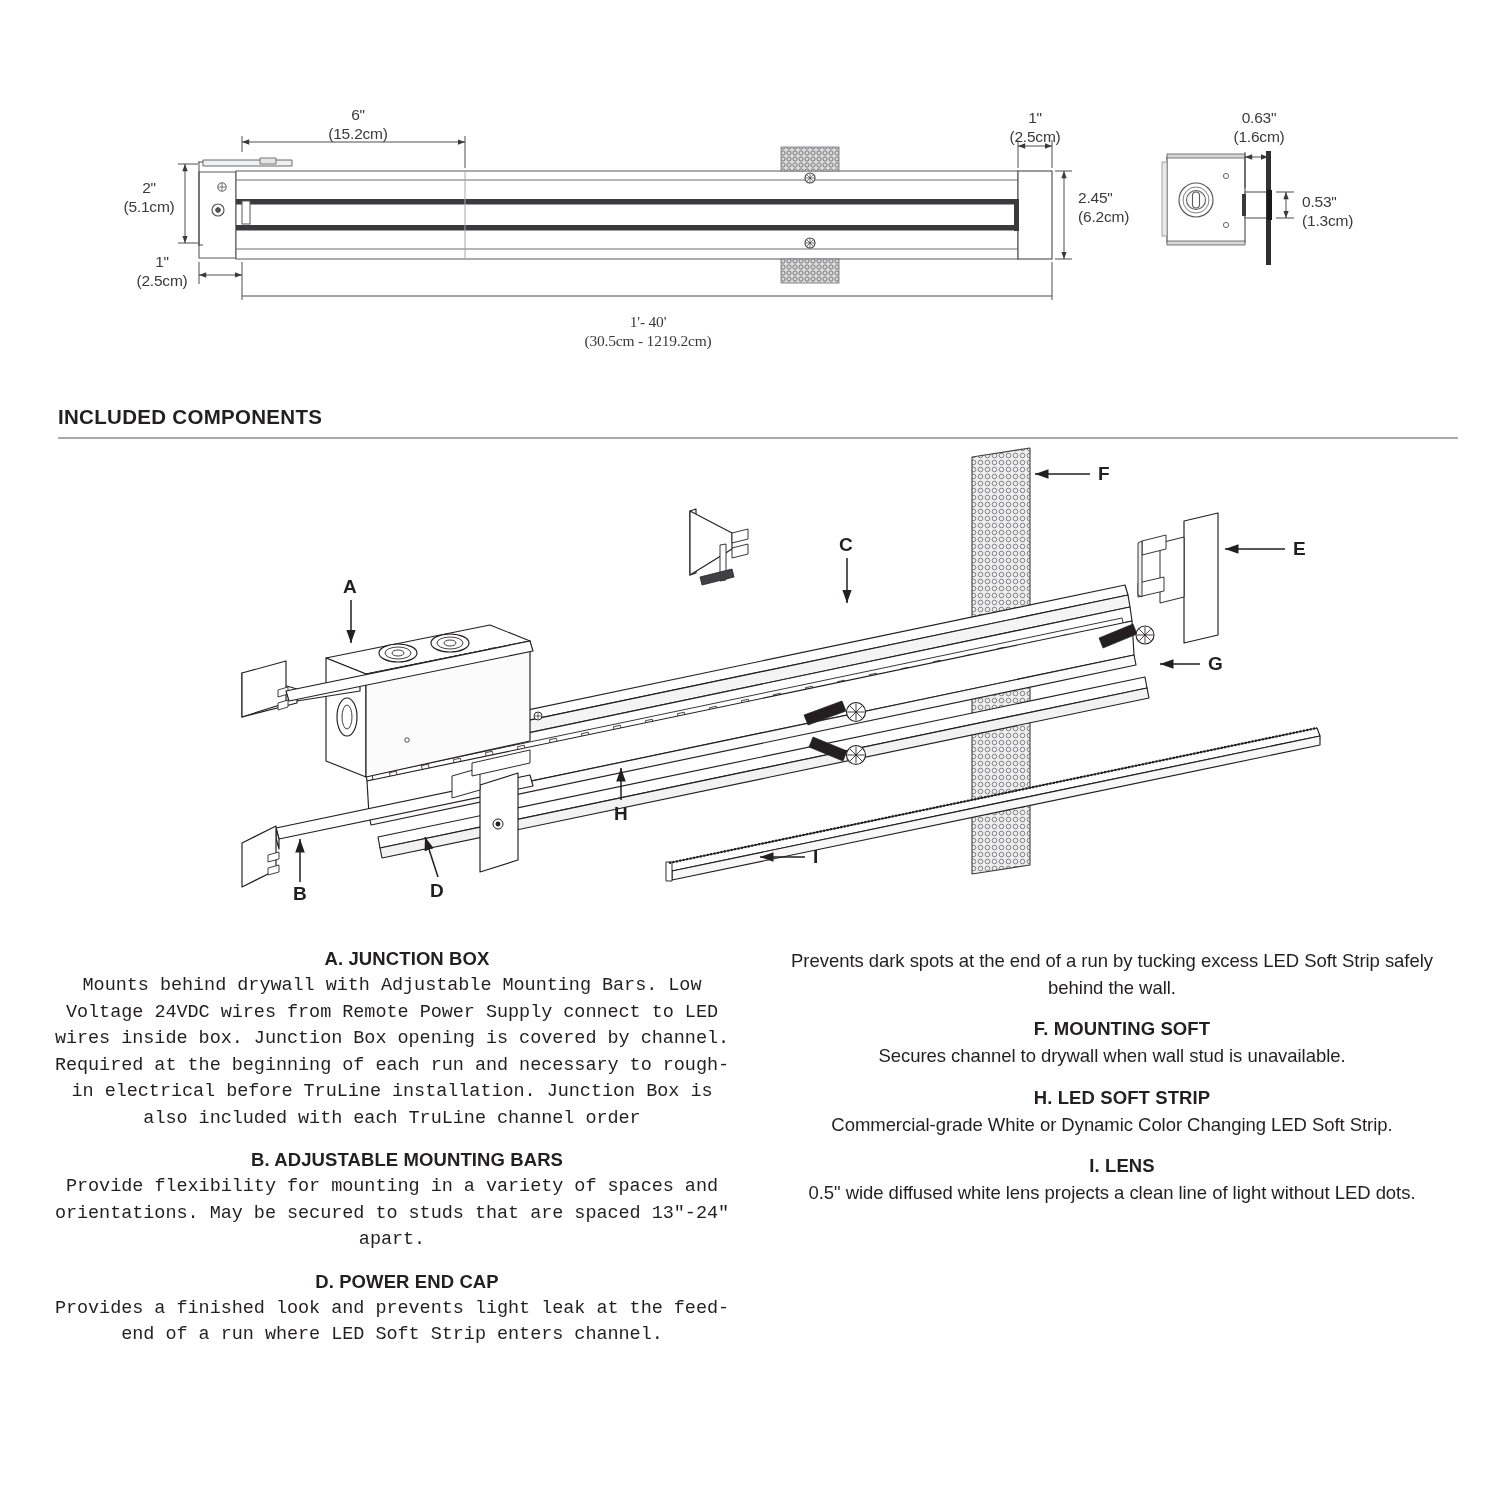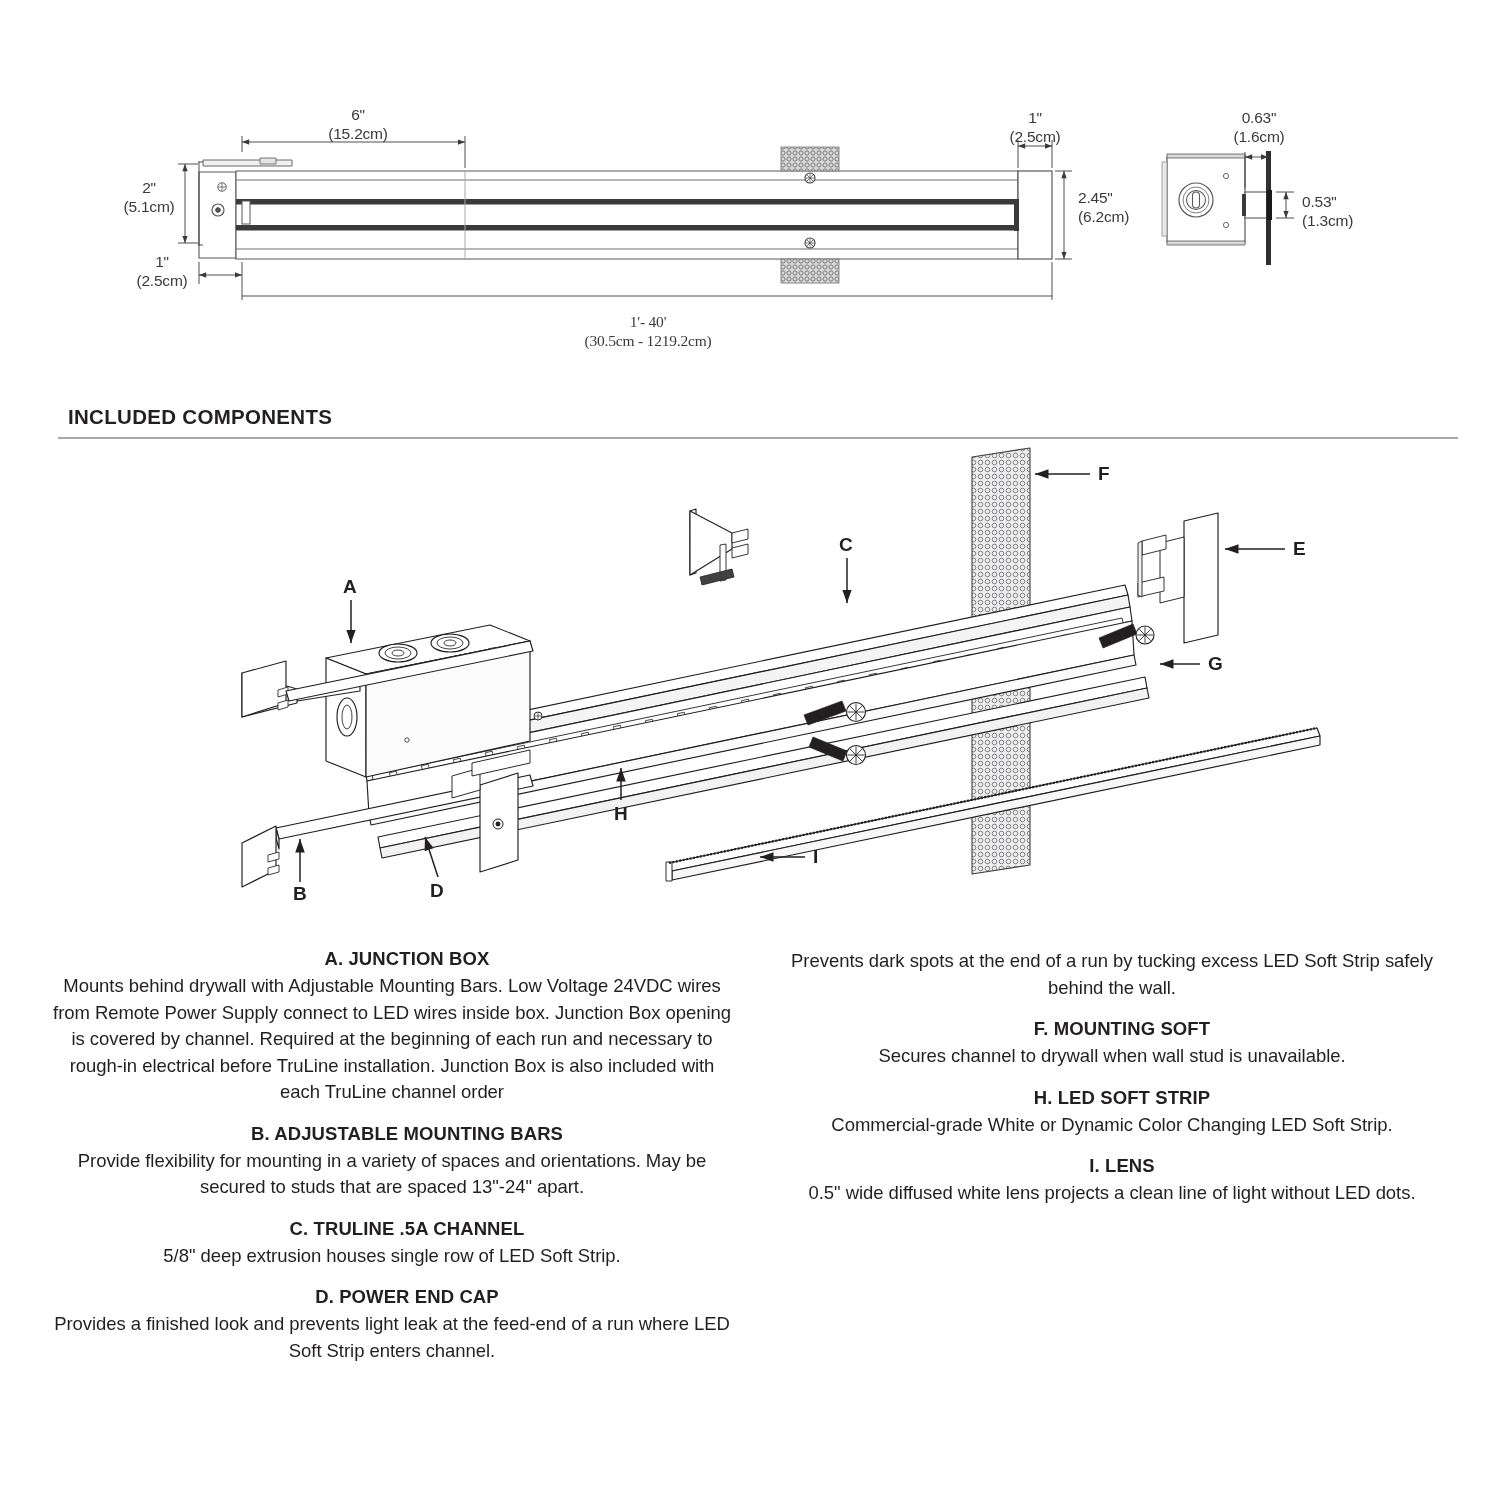--- a/index.html
+++ b/index.html
@@ -29,21 +29,21 @@
   
   #spec-drawing {
     position: absolute;
     left: 0; top: 0;
     width: 1500px; height: 390px;
   }
 
   
   #components-section-header {
     position: absolute;
-    left: 68px;
+    left: 58px;
     top: 405px;
     font-size: 20.5px;
     font-weight: bold;
     letter-spacing: 0.3px;
     color: #231f20;
   }
   #components-divider {
     position: absolute;
     left: 58px;
     top: 437px;
@@ -89,21 +89,21 @@
     margin: 0 0 3px 0;
     letter-spacing: 0.1px;
   }
   .desc-body {
     font-size: 18.5px;
     line-height: 26.5px;
     color: #231f20;
     margin: 0;
     letter-spacing: -0.05px;
   }
-  #desc-col-left .desc-body { max-width: 680px; }
+  #desc-col-left .desc-body { max-width: 680px; font-family: Liberation Mono, monospace; }
   #desc-col-right .desc-body { max-width: 690px; }
 </style>
 </head>
 <body>
 
 <div id="spec-drawing">
 
   <svg width="1500" height="390" viewBox="0 0 1500 390">
     <defs>
       <pattern id="meshPat" width="6" height="6" patternUnits="userSpaceOnUse">
@@ -452,24 +452,20 @@
   <div class="desc-col" id="desc-col-left">
     <div class="desc-entry">
       <p class="desc-title">A. JUNCTION BOX</p>
       <p class="desc-body">Mounts behind drywall with Adjustable Mounting Bars. Low Voltage 24VDC wires from Remote Power Supply connect to LED wires inside box. Junction Box opening is covered by channel. Required at the beginning of each run and necessary to rough-in electrical before TruLine installation. Junction Box is also included with each TruLine channel order</p>
     </div>
     <div class="desc-entry">
       <p class="desc-title">B. ADJUSTABLE MOUNTING BARS</p>
       <p class="desc-body">Provide flexibility for mounting in a variety of spaces and orientations. May be secured to studs that are spaced 13"-24" apart.</p>
     </div>
     <div class="desc-entry">
-      <p class="desc-title">C. TRULINE .5A CHANNEL</p>
-      <p class="desc-body">5/8" deep extrusion houses single row of LED Soft Strip.</p>
-    </div>
-    <div class="desc-entry">
       <p class="desc-title">D. POWER END CAP</p>
       <p class="desc-body">Provides a finished look and prevents light leak at the feed-end of a run where LED Soft Strip enters channel.</p>
     </div>
   </div>
 
   <div class="desc-col" id="desc-col-right">
     <div class="desc-entry">
       <p class="desc-body">Prevents dark spots at the end of a run by tucking excess LED Soft Strip safely behind the wall.</p>
     </div>
     <div class="desc-entry">

